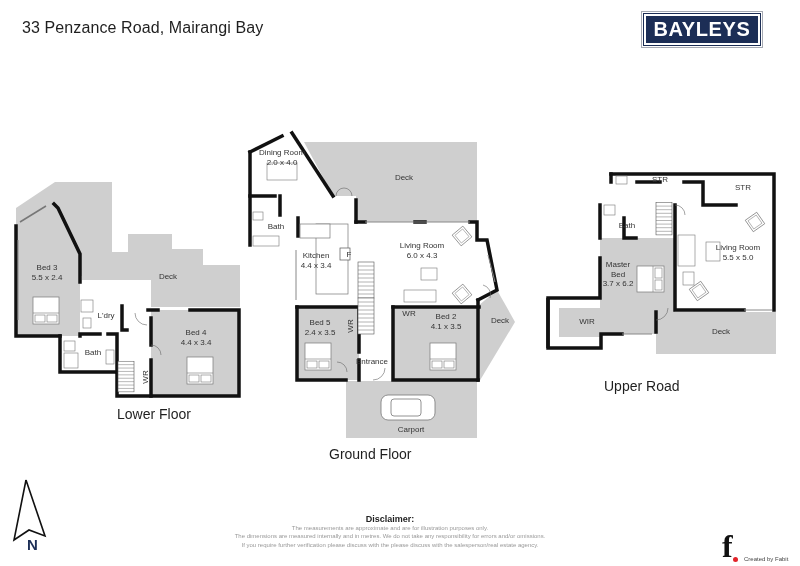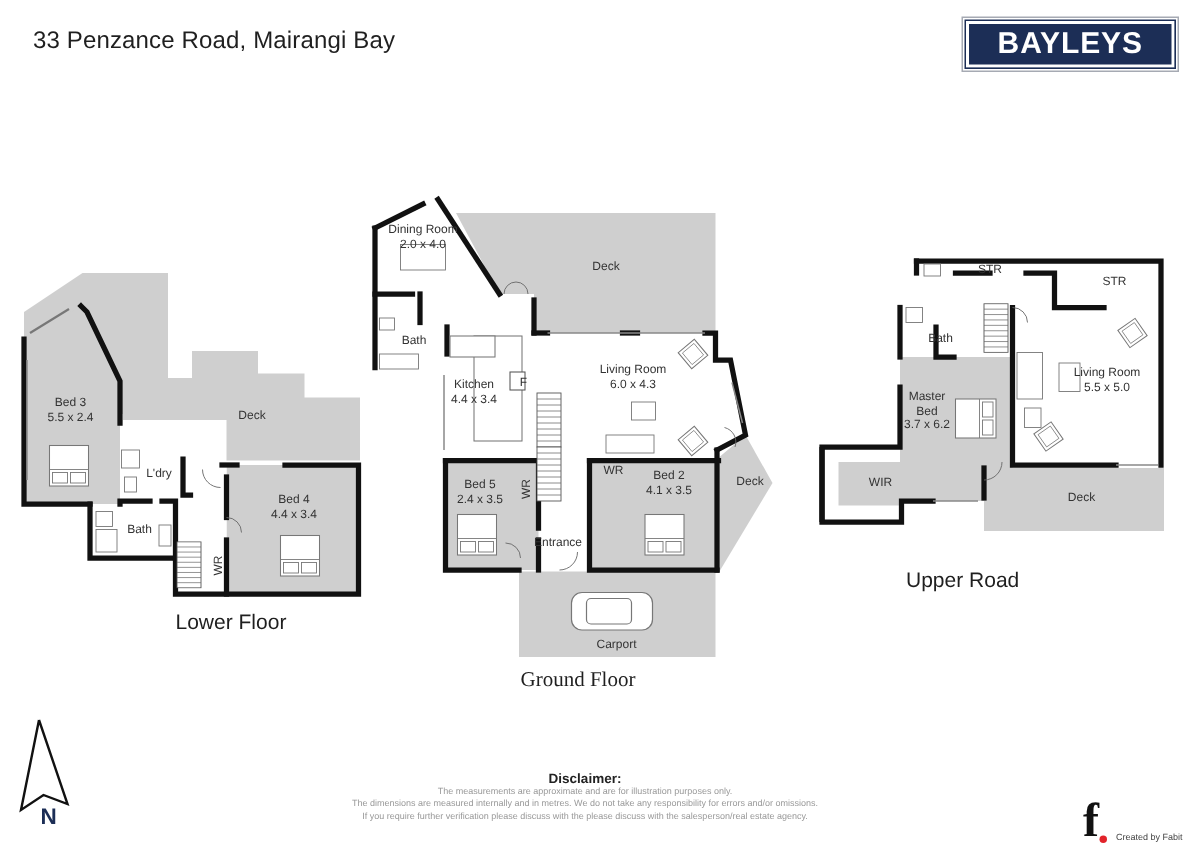--- a/index.html
+++ b/index.html
@@ -1,21 +1,21 @@
 <!DOCTYPE html>
 <html><head>
 <meta charset="utf-8">
 <style>
   * { margin: 0; padding: 0; box-sizing: border-box; }
   html, body { width: 800px; height: 566px; background: #ffffff; overflow: hidden; }
   body { position: relative; font-family: "Liberation Sans", "DejaVu Sans", sans-serif; color: #222; }
 
   .title { position: absolute; left: 22px; top: 19px; font-size: 16px; font-weight: 400; color: #1f1f1f; letter-spacing: 0.1px; }
 
-  .logo { position: absolute; left: 641px; top: 11px; width: 145px; height: 37px; background: #ffffff; border: 1px solid #a6aab3; padding: 2px; }
+  .logo { position: absolute; left: 641px; top: 11px; width: 122px; height: 37px; background: #ffffff; border: 1px solid #a6aab3; padding: 2px; }
   .logo-inner { width: 100%; height: 100%; background: #1c2e56; border: 2px solid #ffffff; outline: 1px solid #1c2e56; display: flex; align-items: center; justify-content: center; }
   .logo-text { color: #ffffff; font-weight: 700; font-size: 20px; letter-spacing: 0.6px; font-family: "Liberation Sans", sans-serif; }
 
   svg.plan { position: absolute; left: 0; top: 0; }
 
   .floor-label { position: absolute; font-size: 14px; color: #1f1f1f; white-space: nowrap; }
   .room-label { position: absolute; font-size: 8px; color: #333; text-align: center; line-height: 1.2; white-space: nowrap; transform: translate(-50%, -50%); }
 
   .compass { position: absolute; left: 12px; top: 476px; width: 50px; height: 80px; }
   .compass-n { position: absolute; left: 27px; top: 536px; font-size: 15px; font-weight: 700; color: #1c2e56; }
@@ -216,21 +216,21 @@
 <div class="room-label" style="left:316px;top:261px;"><span>Kitchen</span><br><span>4.4 x 3.4</span></div>
 <div class="room-label" style="left:349px;top:255px;">F</div>
 <div class="room-label" style="left:422px;top:251px;"><span>Living Room</span><br><span>6.0 x 4.3</span></div>
 <div class="room-label" style="left:320px;top:328px;"><span>Bed 5</span><br><span>2.4 x 3.5</span></div>
 <div class="room-label" style="left:351px;top:326px;transform:translate(-50%,-50%) rotate(-90deg);">WR</div>
 <div class="room-label" style="left:409px;top:314px;">WR</div>
 <div class="room-label" style="left:446px;top:322px;"><span>Bed 2</span><br><span>4.1 x 3.5</span></div>
 <div class="room-label" style="left:500px;top:321px;">Deck</div>
 <div class="room-label" style="left:372px;top:362px;">Entrance</div>
 <div class="room-label" style="left:411px;top:430px;">Carport</div>
-<div class="floor-label" style="left:347px;top:446px;font-family:Liberation Serif, serif;">Ground Floor</div>
+<div class="floor-label" style="left:329px;top:446px;">Ground Floor</div>
 
 <div class="room-label" style="left:660px;top:180px;">STR</div>
 <div class="room-label" style="left:743px;top:188px;">STR</div>
 <div class="room-label" style="left:627px;top:226px;">Bath</div>
 <div class="room-label" style="left:738px;top:253px;"><span>Living Room</span><br><span>5.5 x 5.0</span></div>
 <div class="room-label" style="left:618px;top:274px;"><span>Master</span><br><span>Bed</span><br><span>3.7 x 6.2</span></div>
 <div class="room-label" style="left:587px;top:322px;">WIR</div>
 <div class="room-label" style="left:721px;top:332px;">Deck</div>
 <div class="floor-label" style="left:604px;top:378px;">Upper Road</div>
 

